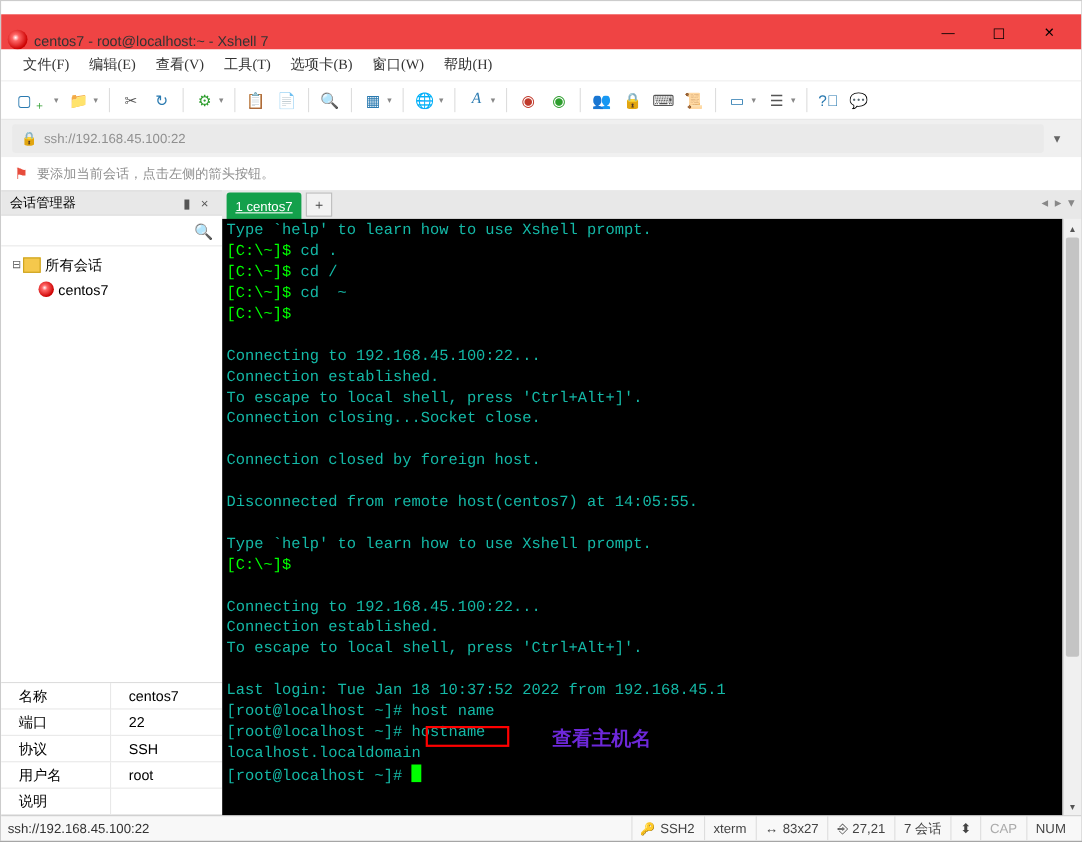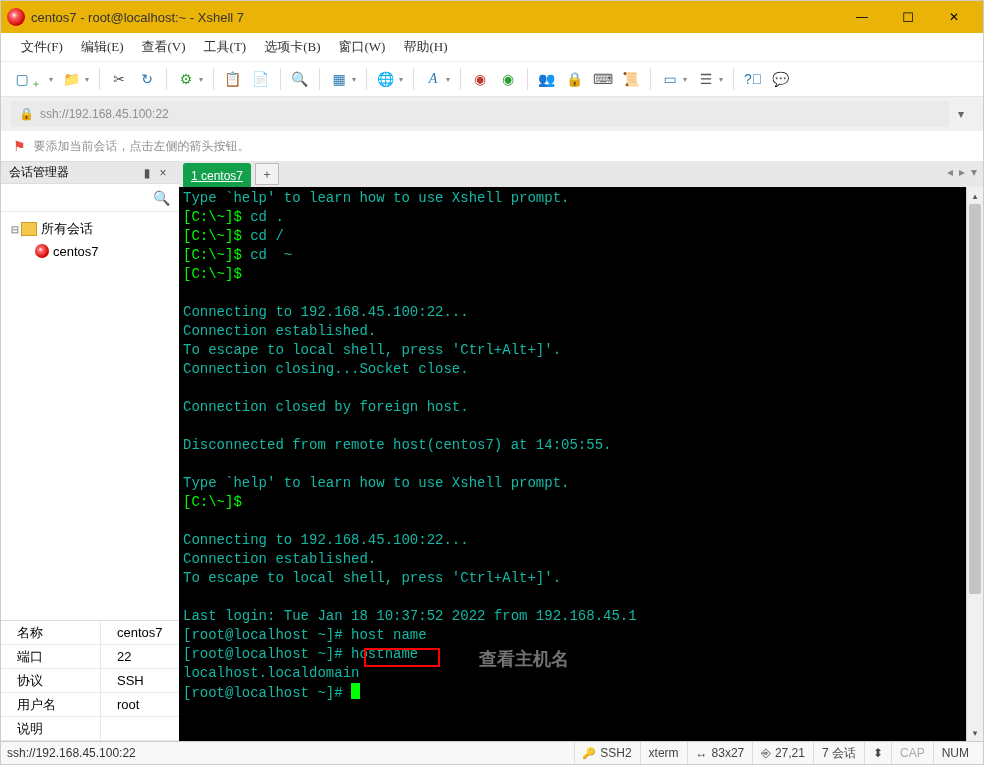--- a/index.html
+++ b/index.html
@@ -1,17 +1,17 @@
 <!DOCTYPE html>
 <html><head>
 <meta charset="utf-8">
 <style>
 * { box-sizing: border-box; margin: 0; padding: 0; }
 body { font-family: "Microsoft YaHei", Tahoma, Arial, sans-serif; font-size: 12px; background: #fff; width: 984px; height: 765px; overflow: hidden; display: flex; flex-direction: column; border: 1px solid #ccc; }
-.titlebar { height: 32px; display: flex; align-items: center; padding: 0 6px; background: #eab308; }
+.titlebar { height: 32px; display: flex; align-items: flex-end; padding: 0 6px; background: #ef4444; margin-top: 12px; }
 .titlebar .app-icon { width: 18px; height: 18px; border-radius: 50%; background: radial-gradient(circle at 40% 40%, #fff 0%, #f66 20%, #c00 70%); margin-right: 6px; }
 .titlebar .title { flex: 1; font-size: 13px; color: #333; }
 .titlebar .winctl { width: 46px; height: 30px; display: flex; align-items: center; justify-content: center; color: #000; }
 .minimize::before { content: "—"; }
 .maximize { font-size: 13px; }
 .maximize::before { content: "☐"; }
 .close::before { content: "✕"; }
 .menubar { height: 28px; display: flex; align-items: center; padding: 0 12px; gap: 2px; background: #fff; }
 .menubar .mitem { padding: 4px 8px; font-size: 13px; color: #333; font-family: Liberation Serif, serif; }
 .toolbar { height: 36px; display: flex; align-items: center; padding: 0 10px; gap: 6px; background: #fff; border-top: 1px solid #eee; border-bottom: 1px solid #e5e5e5; }
@@ -22,21 +22,21 @@
 .tbtn.red { color: #c0392b; }
 .tsep { width: 1px; height: 22px; background: #ddd; margin: 0 2px; }
 .dropdown-caret { font-size: 8px; color: #888; margin-left: -4px; margin-right: 2px; }
 .addrbar { height: 34px; display: flex; align-items: center; padding: 4px 10px; background: #f0f0f0; }
 .addrfield { flex: 1; height: 26px; background: #eaeaea; border-radius: 3px; display: flex; align-items: center; padding: 0 8px; color: #909090; }
 .addrfield .lock { margin-right: 6px; color: #b0b0b0; }
 .addr-caret { width: 24px; text-align: center; color: #666; }
 .hintbar { height: 30px; display: flex; align-items: center; padding: 0 12px; background: #fff; color: #909090; gap: 8px; }
 .flag-icon { color: #e74c3c; font-size: 14px; }
 .main { flex: 1; display: flex; min-height: 0; }
-.sidebar { width: 178px; display: flex; flex-direction: column; background: #fff; }
+.sidebar { width: 201px; display: flex; flex-direction: column; background: #fff; }
 .sidehdr { height: 23px; background: #e8e8e8; display: flex; align-items: center; padding: 0 8px; font-size: 12px; border-top: 1px solid #ddd; border-bottom: 1px solid #ddd; }
 .sidehdr .spacer { flex: 1; }
 .pin, .closex { width: 16px; text-align: center; color: #555; }
 .treesearch { height: 28px; display: flex; align-items: center; justify-content: flex-end; padding: 0 8px; border-bottom: 1px solid #e8e8e8; }
 .treesearch .mag { color: #bbb; font-size: 14px; }
 .tree { flex: 1; padding: 6px 4px; font-size: 13px; overflow: auto; }
 .treerow { display: flex; align-items: center; height: 22px; padding-left: 4px; }
 .treerow .tw { width: 12px; text-align: center; color: #666; font-size: 10px; }
 .treerow .fld { width: 16px; height: 14px; background: #f5c84c; border: 1px solid #caa11a; margin-right: 4px; }
 .treerow .sess { width: 14px; height: 14px; border-radius: 50%; background: radial-gradient(circle at 40% 40%, #fff 0%, #f66 20%, #c00 70%); margin-right: 4px; }
@@ -57,21 +57,21 @@
 .terminalwrap { flex: 1; position: relative; display: flex; }
 .terminal { flex: 1; background: #000; color: #ccc; font-family: "Courier New", monospace; font-size: 14px; line-height: 19px; padding: 2px 4px; white-space: pre; overflow: hidden; }
 .g { color: #00ff00; }
 .w { color: #14b8a6; }
 .cursor { display: inline-block; width: 9px; height: 16px; background: #00ff00; vertical-align: -2px; }
 .scrollbar { width: 17px; background: #f0f0f0; border-left: 1px solid #d0d0d0; display: flex; flex-direction: column; }
 .scrollbar .arrow { height: 17px; display: flex; align-items: center; justify-content: center; font-size: 9px; color: #555; }
 .scrollbar .track { flex: 1; position: relative; }
 .scrollbar .thumb { position: absolute; left: 2px; right: 2px; top: 0; height: 75%; background: #c4c4c4; border-radius: 2px; }
 .redbox { position: absolute; border: 2px solid #ff0000; }
-.redtext { position: absolute; color: #737373; font-family: "SimHei","Microsoft YaHei"; font-size: 18px; font-weight: bold; }
+.redtext { position: absolute; color: #6d28d9; font-family: "SimHei","Microsoft YaHei"; font-size: 18px; font-weight: bold; }
 .statusbar { height: 23px; border-top: 1px solid #ccc; display: flex; align-items: center; font-size: 12px; background: #f8f8f8; padding: 0 6px; }
 .statusbar .stl { flex: 1; color: #333; }
 .stseg { padding: 0 8px; border-left: 1px solid #ddd; height: 100%; display: flex; align-items: center; color: #444; gap: 4px; }
 .stseg.dim { color: #aaa; }
 .kicon { font-size: 11px; color: #2e9e2e; }
 </style>
 </head>
 <body>
 
 <div class="titlebar">

